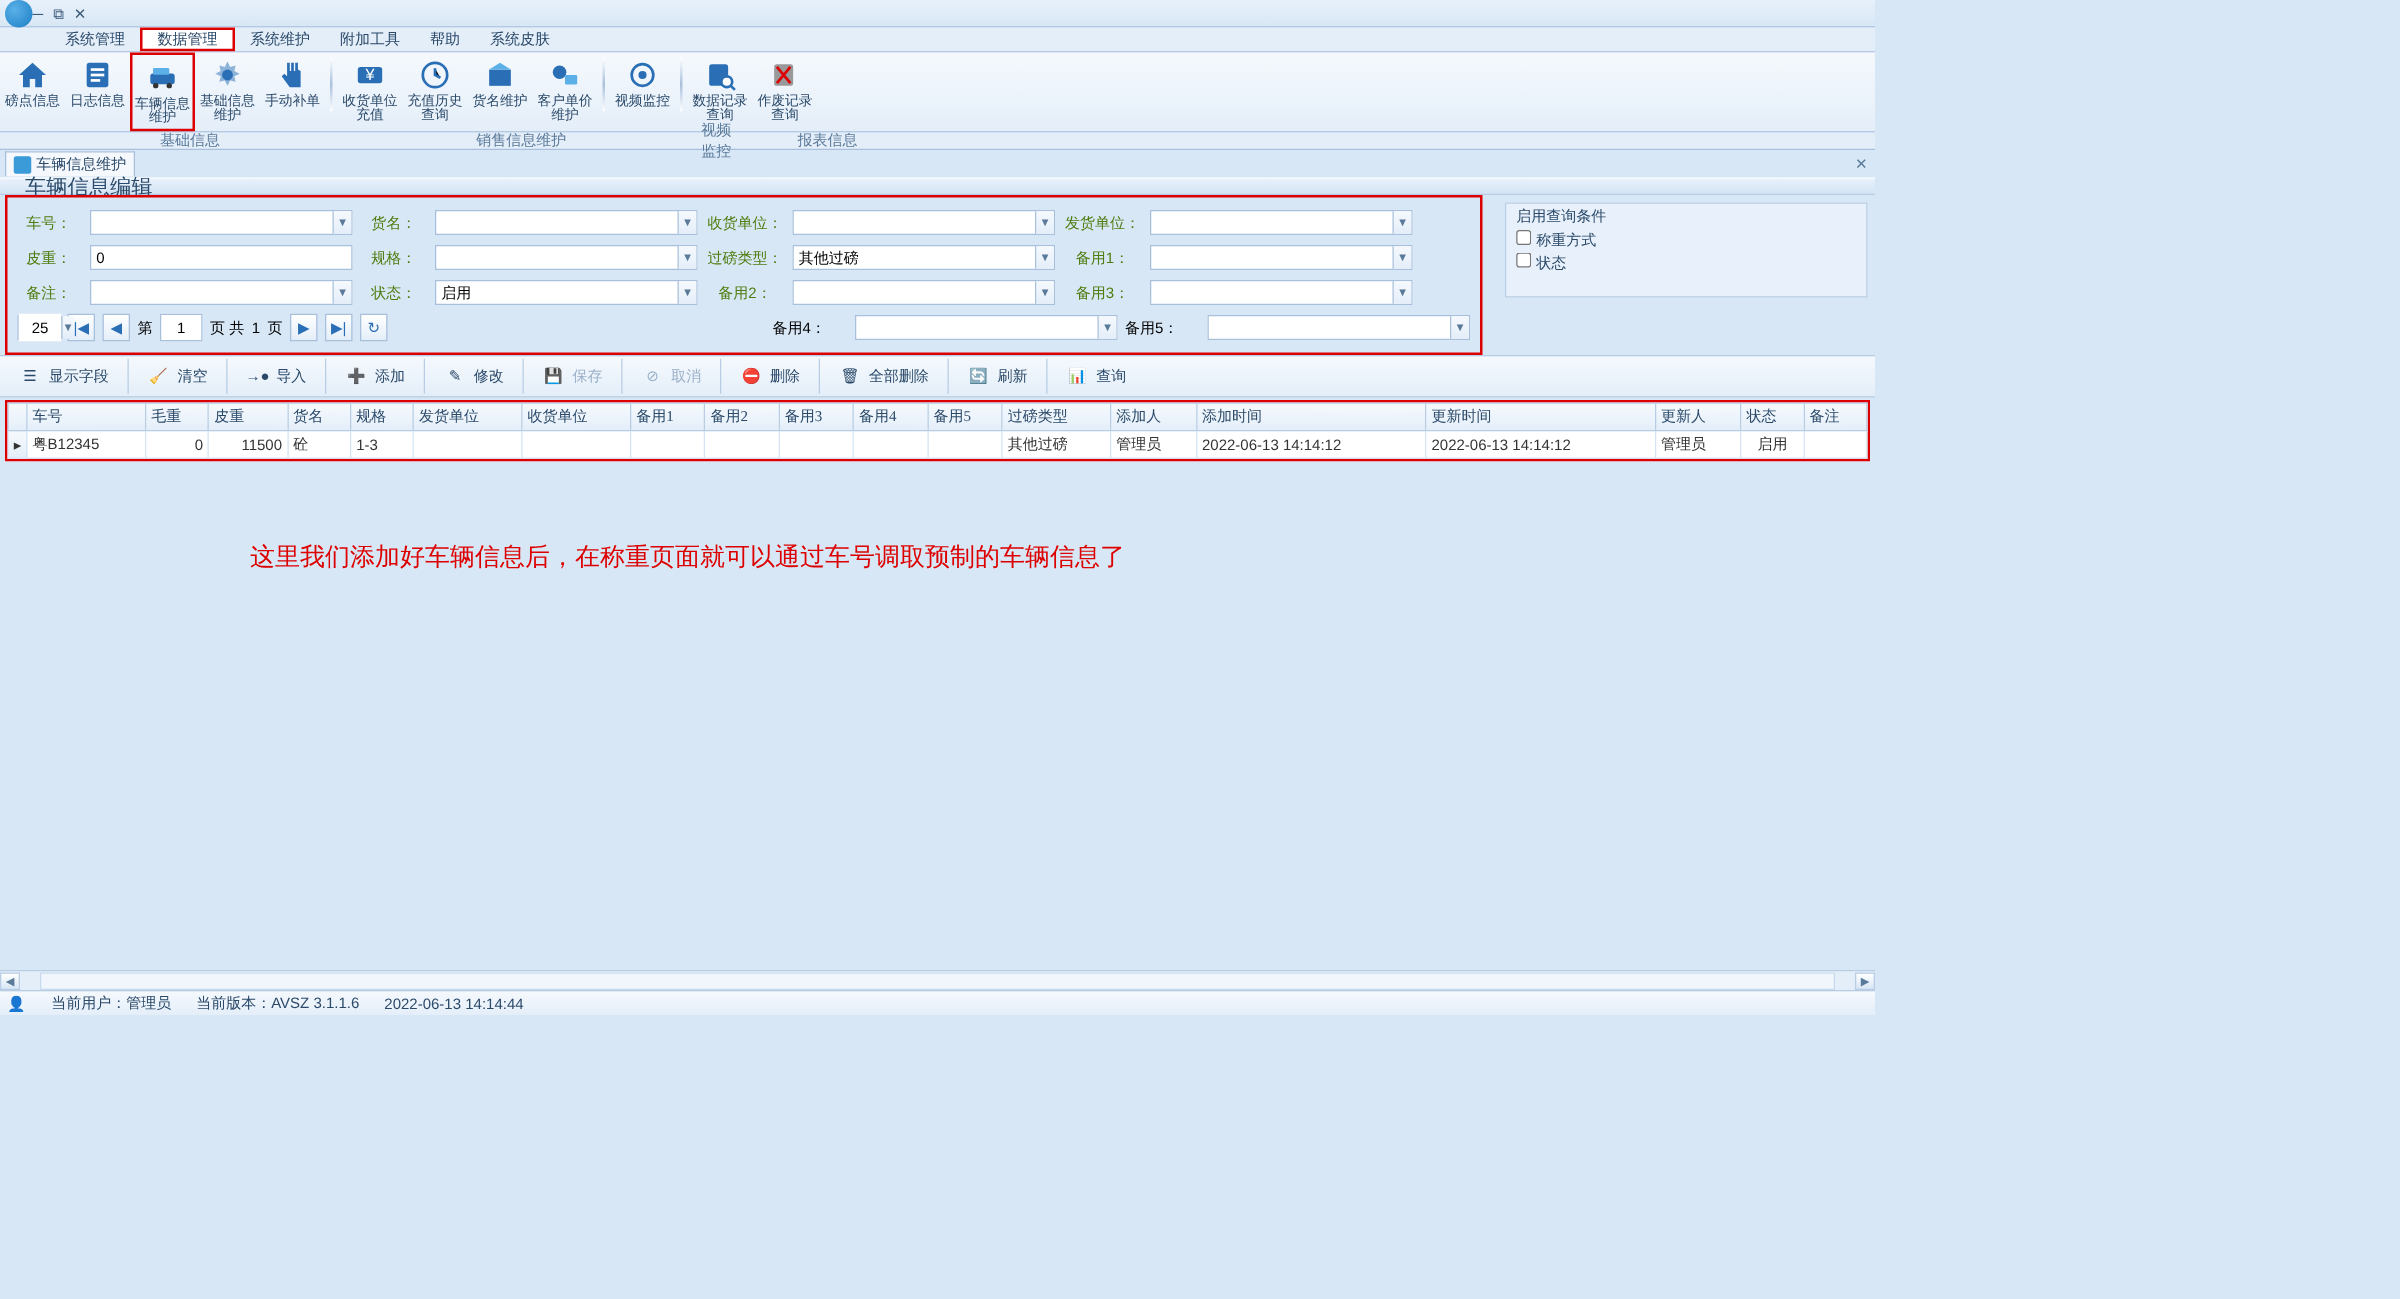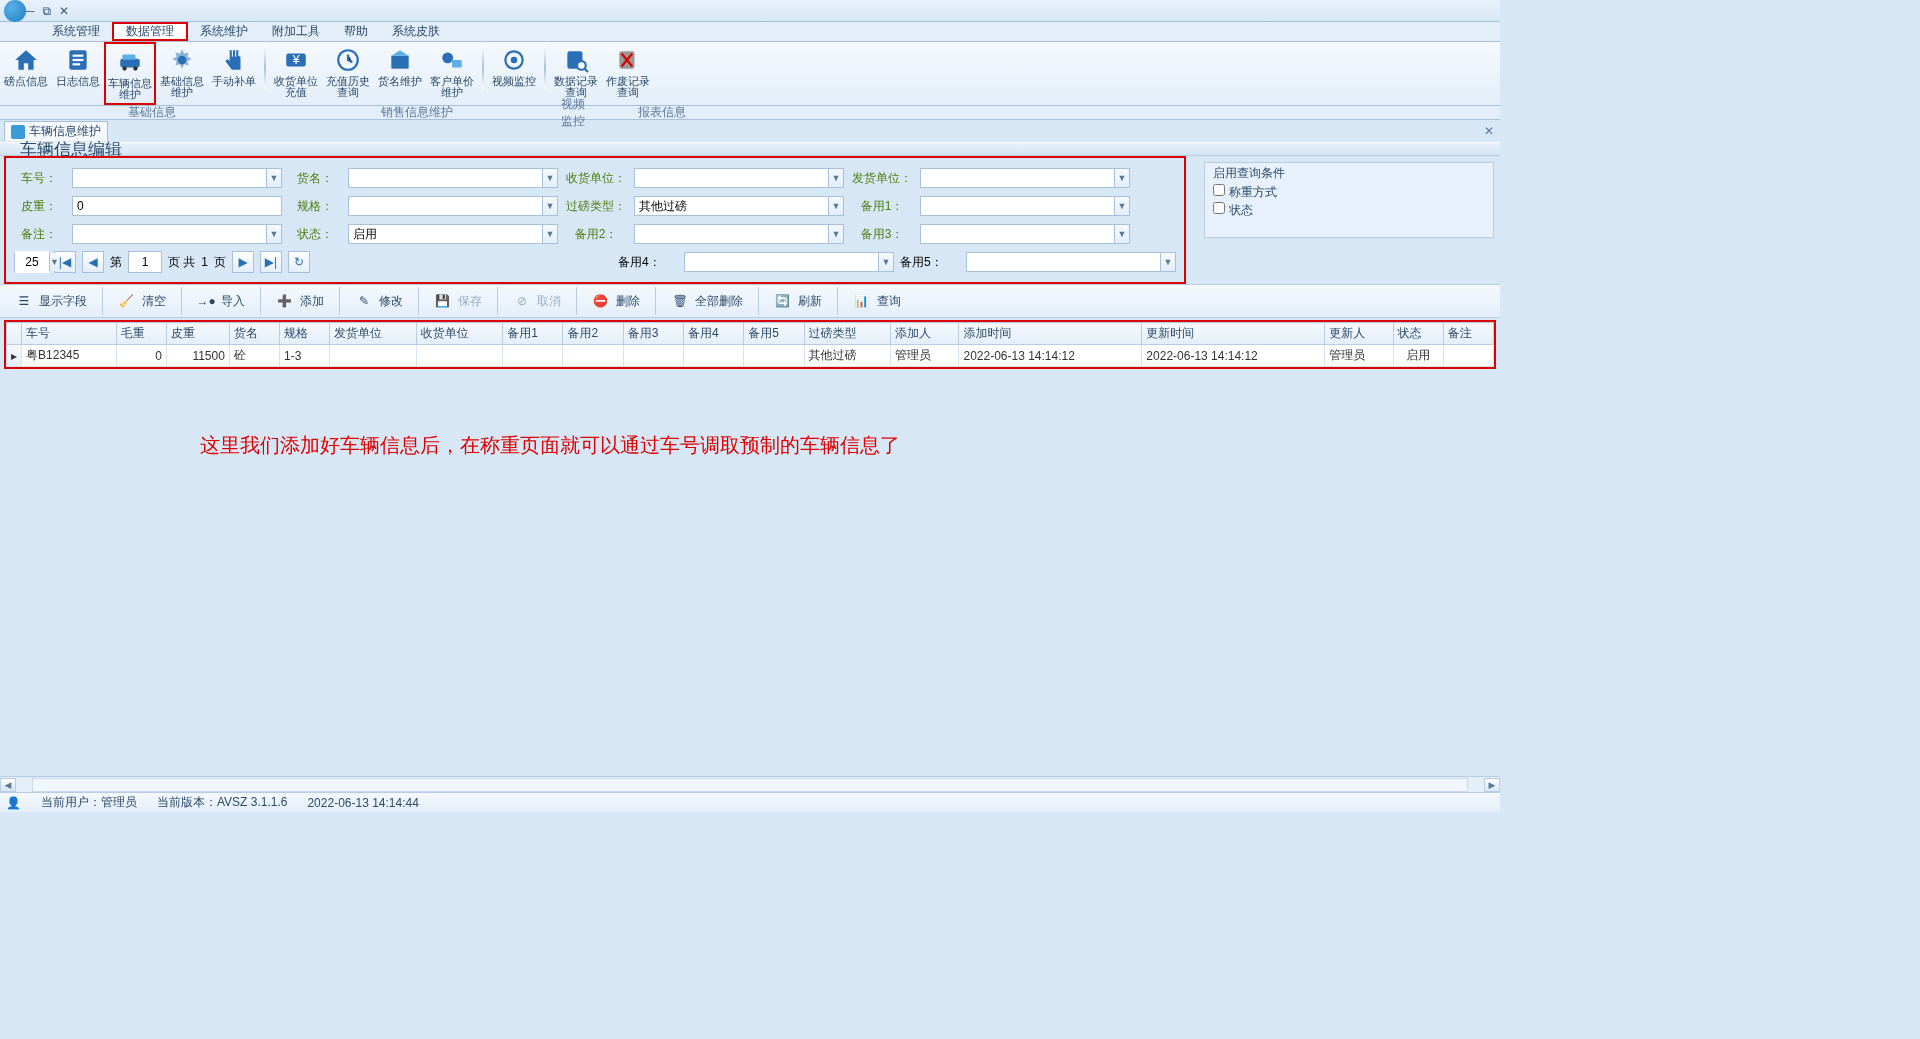--- a/index.html
+++ b/index.html
@@ -61,21 +61,21 @@
 
 .toolbar { height:34px; background:linear-gradient(#f5f9fd,#e4eef9); border-top:1px solid #b8cde4; border-bottom:1px solid #b8cde4; display:flex; align-items:center; padding:0 4px; }
 .toolbar .tbtn { height:28px; display:flex; align-items:center; gap:6px; padding:0 10px; border:1px solid transparent; cursor:pointer; color:#2b4a6a; font-size:13px; }
 .toolbar .tbtn.dis { color:#9ab0c8; cursor:default; }
 .toolbar .tsep { width:1px; height:28px; background:#b8cde4; margin:0 4px; }
 .toolbar .tic { width:18px; height:18px; display:flex; align-items:center; justify-content:center; }
 
 
 .grid-wrap { border:2px solid #d00; margin:2px 4px; background:#fff; }
 .grid { width:100%; border-collapse:collapse; font-size:12px; }
-.grid th { background:linear-gradient(#f5f9fd,#e4eef9); border:1px solid #b8cde4; padding:2px 4px; font-weight:normal; color:#2b4a6a; text-align:left; height:20px; }
+.grid th { background:linear-gradient(#f5f9fd,#e4eef9); border:1px solid #b8cde4; padding:2px 4px; font-weight:normal; color:#2b4a6a; text-align:left; height:20px;font-family:Liberation Serif, serif; }
 .grid td { border:1px solid #d4e4f4; padding:2px 4px; height:20px; color:#333; }
 .grid .rowhdr { width:10px; background:linear-gradient(#f5f9fd,#e4eef9); }
 
 
 .annot { color:#d00; font-size:20px; position:absolute; left:200px; top:432px; font-family:"Microsoft YaHei"; }
 
 
 .statusbar { position:absolute; bottom:0; left:0; right:0; height:20px; background:linear-gradient(#f5f9fd,#e4eef9); border-top:1px solid #b8cde4; display:flex; align-items:center; font-size:11px; color:#2b4a6a; padding:0 6px; gap:20px; }
 .statusbar .mid { flex:1; text-align:center; color:#5a7a9a; }
 

